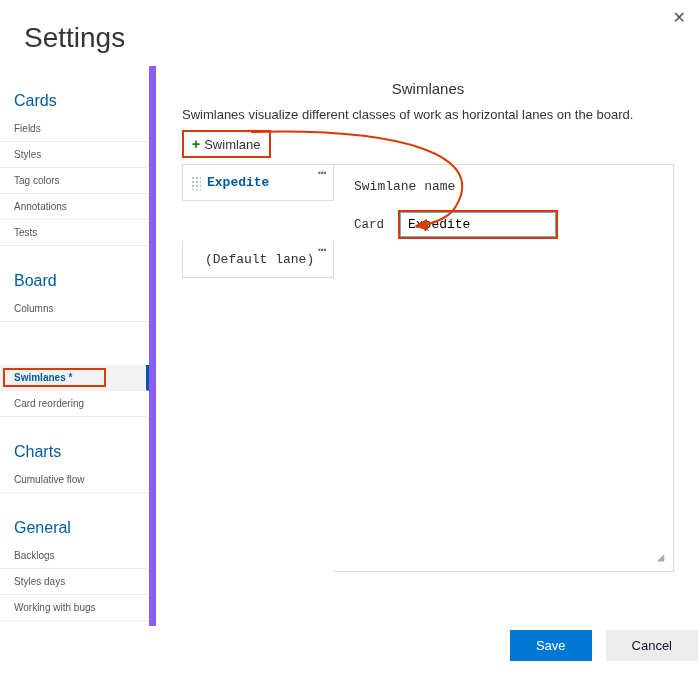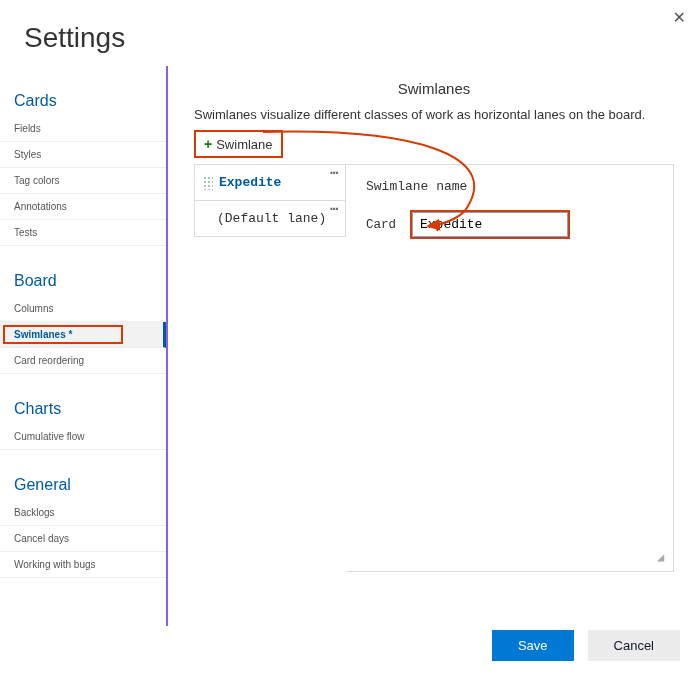--- a/index.html
+++ b/index.html
@@ -27,22 +27,22 @@
     font-size: 28px;
     font-weight: 400;
     color: #333;
     padding: 22px 24px 12px 24px;
   }
   .content {
     display: flex;
     height: 560px;
   }
   .sidebar {
-    width: 168px;
-    border-right: 2px solid #8b5cf6;
+    width: 156px;
+    border-right: 7px solid #8b5cf6;
     padding: 22px 0 0 0;
   }
   .section-header {
     color: #005a9e;
     font-size: 16px;
     font-weight: 400;
     padding: 4px 14px 6px 14px;
   }
   .nav-item {
     display: block;
@@ -51,20 +51,21 @@
     font-size: 10px;
     border-bottom: 1px solid #eee;
     cursor: pointer;
   }
   .nav-item.active {
     background: #f2f2f2;
     color: #005a9e;
     font-weight: 600;
     border-right: 3px solid #005a9e;
     position: relative;
+    margin-top: 43px;
   }
   .nav-item.active::after {
     content:"";
     position:absolute;
     left:3px; top:3px; right:40px; bottom:3px;
     border:2px solid #d83b01;
     pointer-events:none;
   }
   .section-spacer { height: 22px; }
   
@@ -124,21 +125,21 @@
     letter-spacing: 1px;
     font-weight: bold;
     cursor: pointer;
   }
   .drag-handle {
     width: 10px; height: 14px;
     background:
       radial-gradient(circle,#8aa 1px,transparent 1px) 0 0/4px 4px;
     opacity: .7;
   }
-  .lane-indent { padding-left: 22px; color:#333; font-weight:400;}
+  .lane-indent { padding-left: 22px; color:#333; font-weight:400;margin-top:41px;}
   
   .detail-pane {
     flex: 1;
     border: 1px solid #dcdcdc;
     border-left: none;
     min-height: 408px;
     padding: 14px 20px;
     position: relative;
   }
   .detail-heading {
@@ -171,21 +172,21 @@
   }
 
   .annot-svg {
     position: absolute;
     top: 0; left: 0;
     pointer-events: none;
   }
 
   .footer {
     position: absolute;
-    right: 20px;
+    right: 2px;
     bottom: 18px;
     display: flex;
     gap: 14px;
     padding-left: 48px;
   }
   .btn {
     padding: 8px 26px;
     font-size: 13px;
     cursor: pointer;
     border: none;
@@ -216,21 +217,21 @@
     <div class="nav-item active">Swimlanes *</div>
     <div class="nav-item">Card reordering</div>
 
     <div class="section-spacer"></div>
     <div class="section-header">Charts</div>
     <div class="nav-item">Cumulative flow</div>
 
     <div class="section-spacer"></div>
     <div class="section-header">General</div>
     <div class="nav-item">Backlogs</div>
-    <div class="nav-item">Cancel days</div>
+    <div class="nav-item">Styles days</div>
     <div class="nav-item">Working with bugs</div>
   </div>
 
   <div class="main">
     <div class="main-title">Swimlanes</div>
     <div class="main-desc">Swimlanes visualize different classes of work as horizontal lanes on the board.</div>
 
     <div class="add-swimlane">
       <span class="plus-icon">+</span>
       <span>Swimlane</span>

